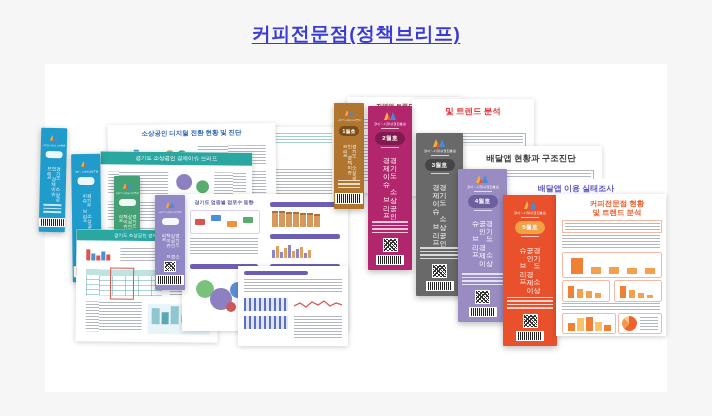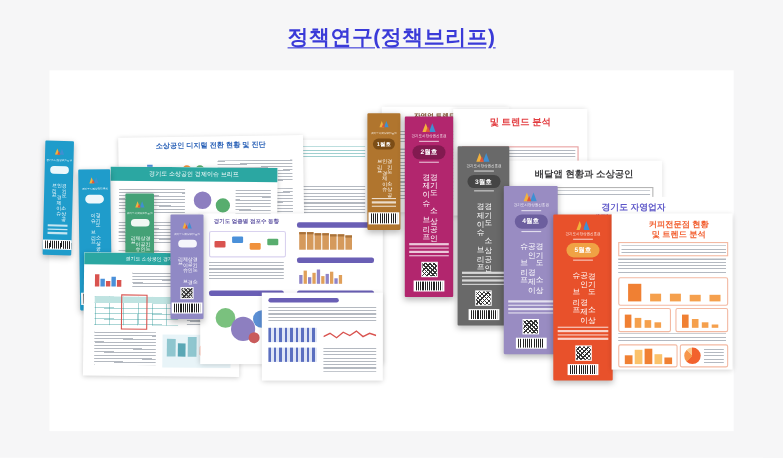--- a/index.html
+++ b/index.html
@@ -62,21 +62,21 @@
   .piec{border-radius:50%;background:conic-gradient(#f2622d 0 62%,#f7954a 62% 87%,#fbc98f 87% 100%);}
   .ttl-red{color:#e23a3e;} .ttl-orange{color:#f25c2c;} .ttl-purpleblue{color:#5b55c8;}
   .ttl-dark{color:#3d3d3f;} .ttl-blue{color:#2c63b8;} .ttl-brown{color:#7a4a26;}
   .ctr{text-align:center;font-weight:700;line-height:1.25;}
 </style>
 </head>
 <body>
 
 <div class="screen">
 
-  <div class="page-title">정책연구(정책브리프)</div>
+  <div class="page-title">커피전문점(정책브리프)</div>
 
   <div class="panel"></div>
 
   <div>
 
     <div class="page" style="left:190px;top:127px;width:150px;height:112px;">
       <div class="abs mlines-teal" style="left:8px;top:6px;width:134px;height:10px;"></div>
       <div class="abs bars" style="left:12px;top:22px;height:12px;">
         <i style="width:4px;height:8px;background:#4a90d9;"></i>
           <i style="width:4px;height:11px;background:#4a90d9;"></i>
@@ -350,21 +350,21 @@
         </div>
       <div class="bqr">
           <i></i>
         </div>
       <div class="bbarcode">
           <i></i>
         </div>
     </div>
 
     <div class="page" style="left:460px;top:146px;width:142px;height:92px;">
-      <div class="ctr ttl-dark" style="font-size:8.5px;margin-top:7px;">배달앱 현황과 소상공인</div>
+      <div class="ctr ttl-dark" style="font-size:8.5px;margin-top:7px;">배달앱 현황과 구조진단</div>
       <div class="abs" style="left:10px;top:24px;width:122px;height:16px;border:1px solid #b5b5b5;">
         <div class="mlines" style="margin:2px;height:11px;"></div>
       </div>
       <div class="abs mlines" style="left:10px;top:48px;width:122px;height:34px;"></div>
     </div>
 
     <div class="bnr" style="left:416px;top:133px;width:47px;height:163px;background:#696969;">
       <div class="blogo">
         <span class="lmark">
             <i class="lt1"></i>
@@ -388,21 +388,20 @@
       <div class="bqr">
           <i></i>
         </div>
       <div class="bbarcode">
           <i></i>
         </div>
     </div>
 
     <div class="page" style="left:500px;top:179px;width:152px;height:150px;box-shadow:none;">
       <div class="ctr ttl-purpleblue" style="font-size:8px;margin-top:5px;">
-        <div>경기도 자영업자</div>
           <div>배달앱 이용 실태조사</div>
       </div>
       <div class="abs" style="left:12px;top:30px;width:128px;height:10px;border:1px solid #c3bfe5;">
         <div class="mlines" style="margin:1.5px;height:6px;"></div>
       </div>
     </div>
 
     <div class="bnr" style="left:458px;top:169px;width:49px;height:153px;background:#998cc2;">
       <div class="blogo">
         <span class="lmark">

